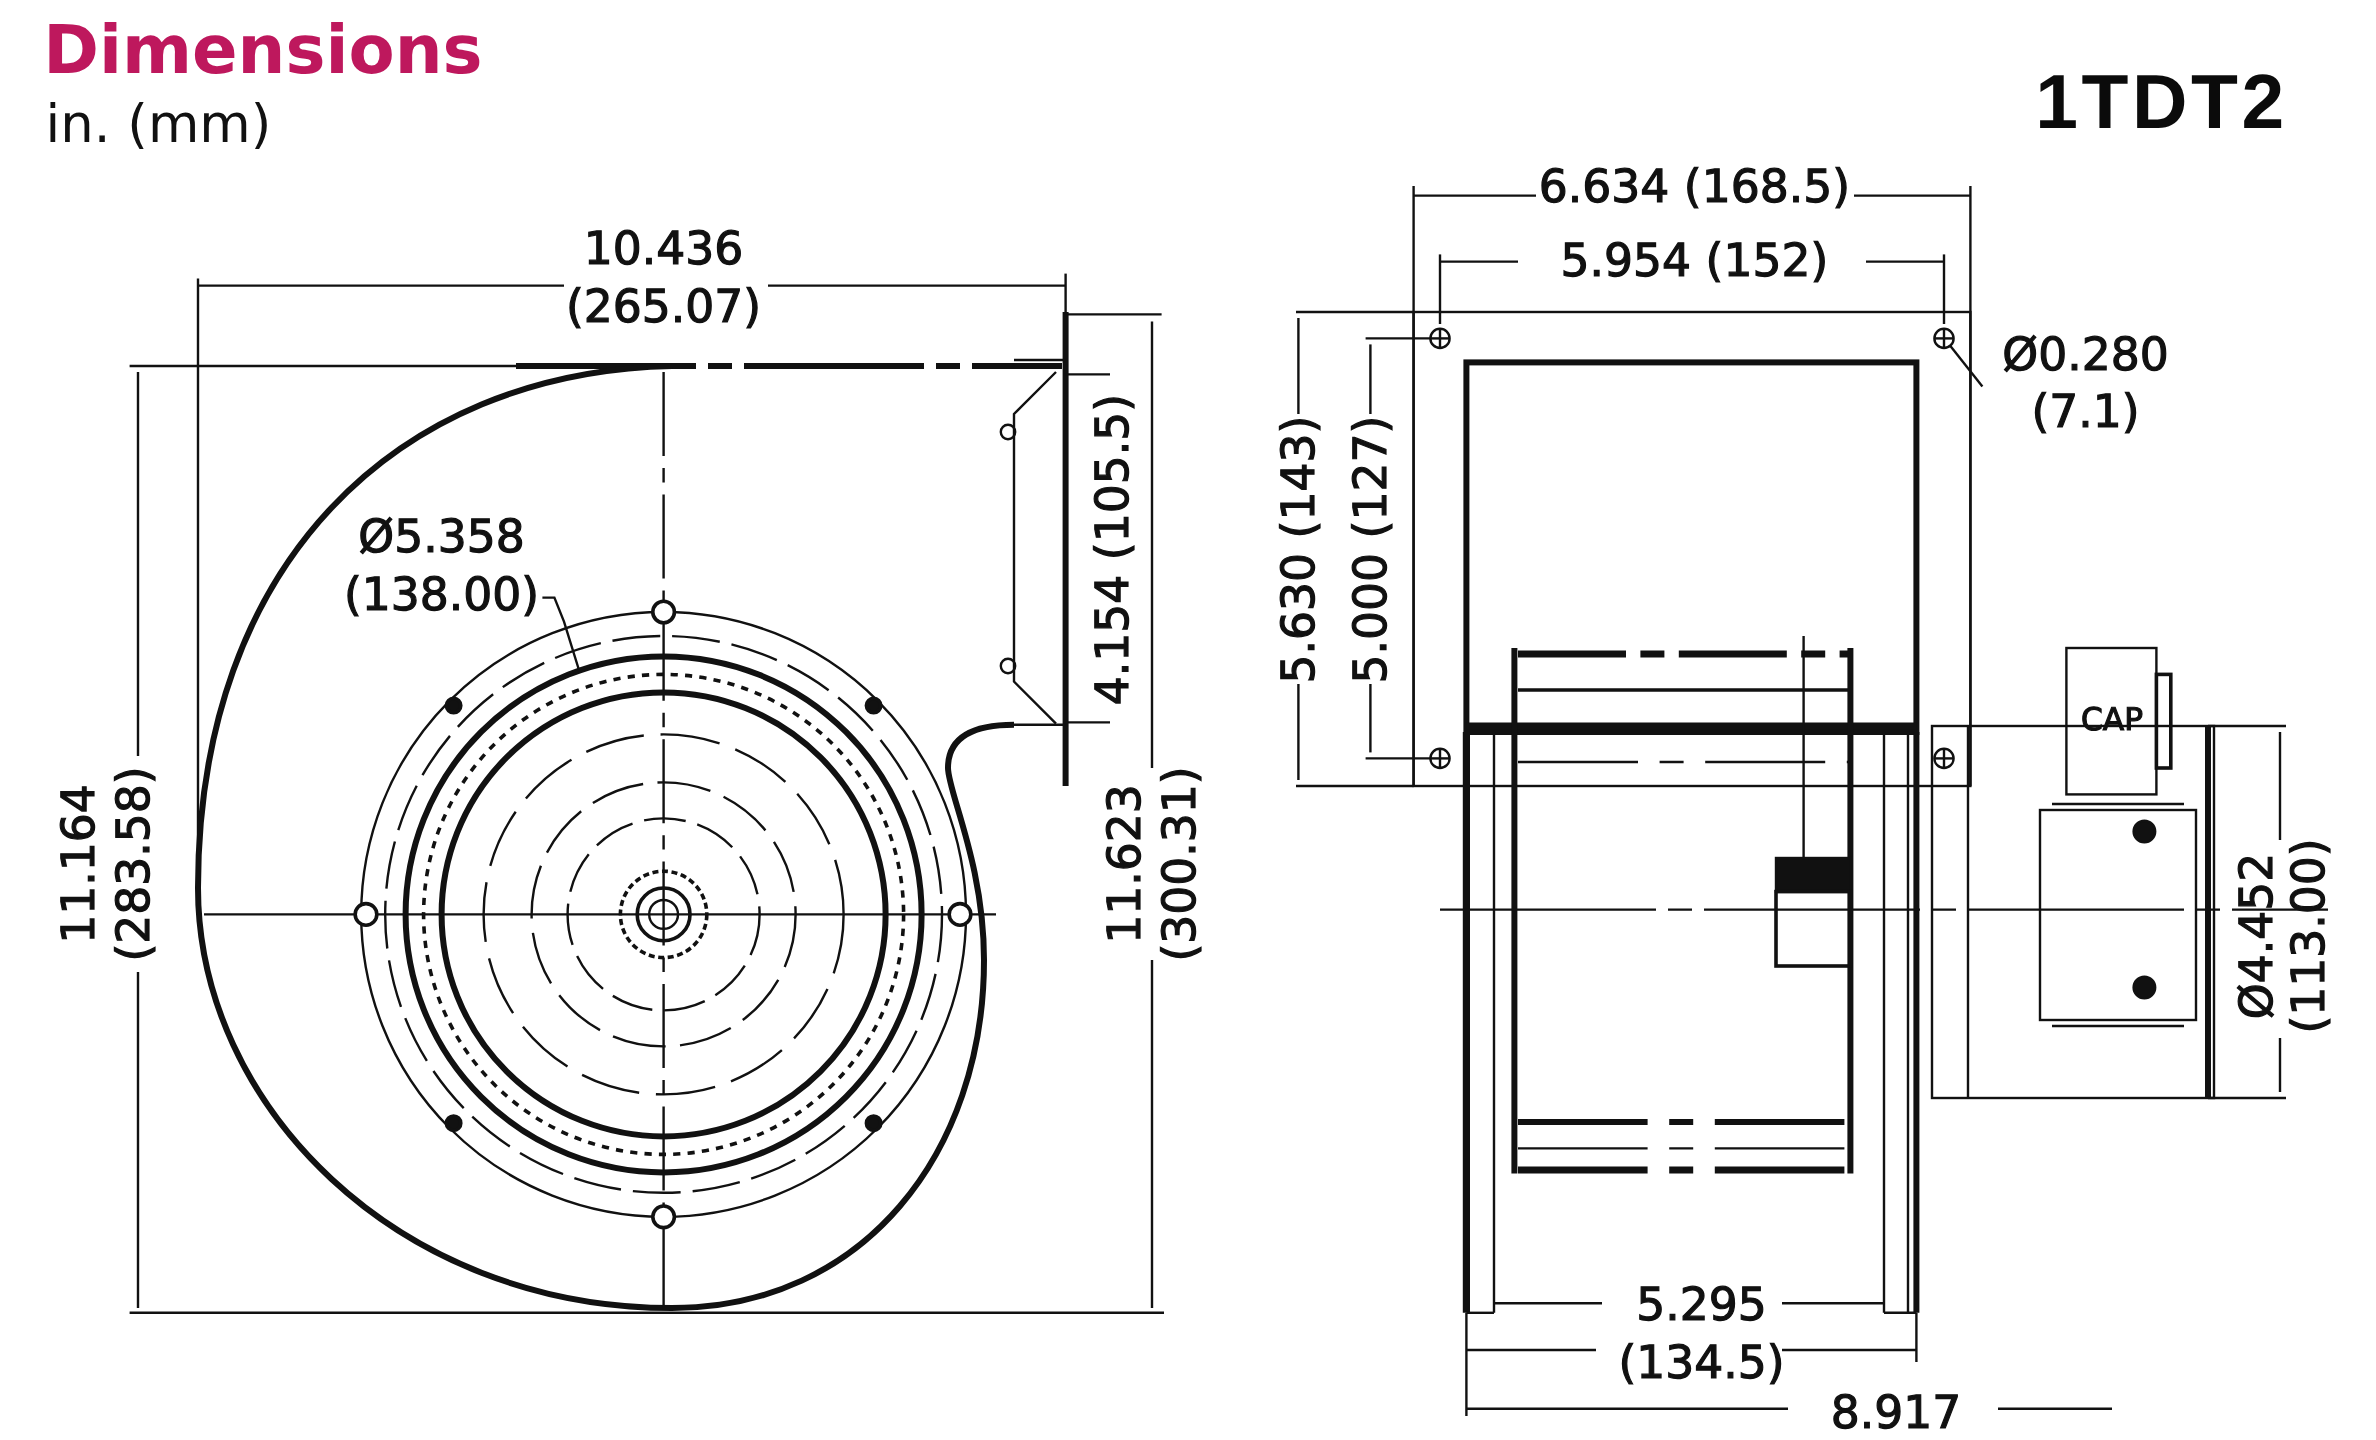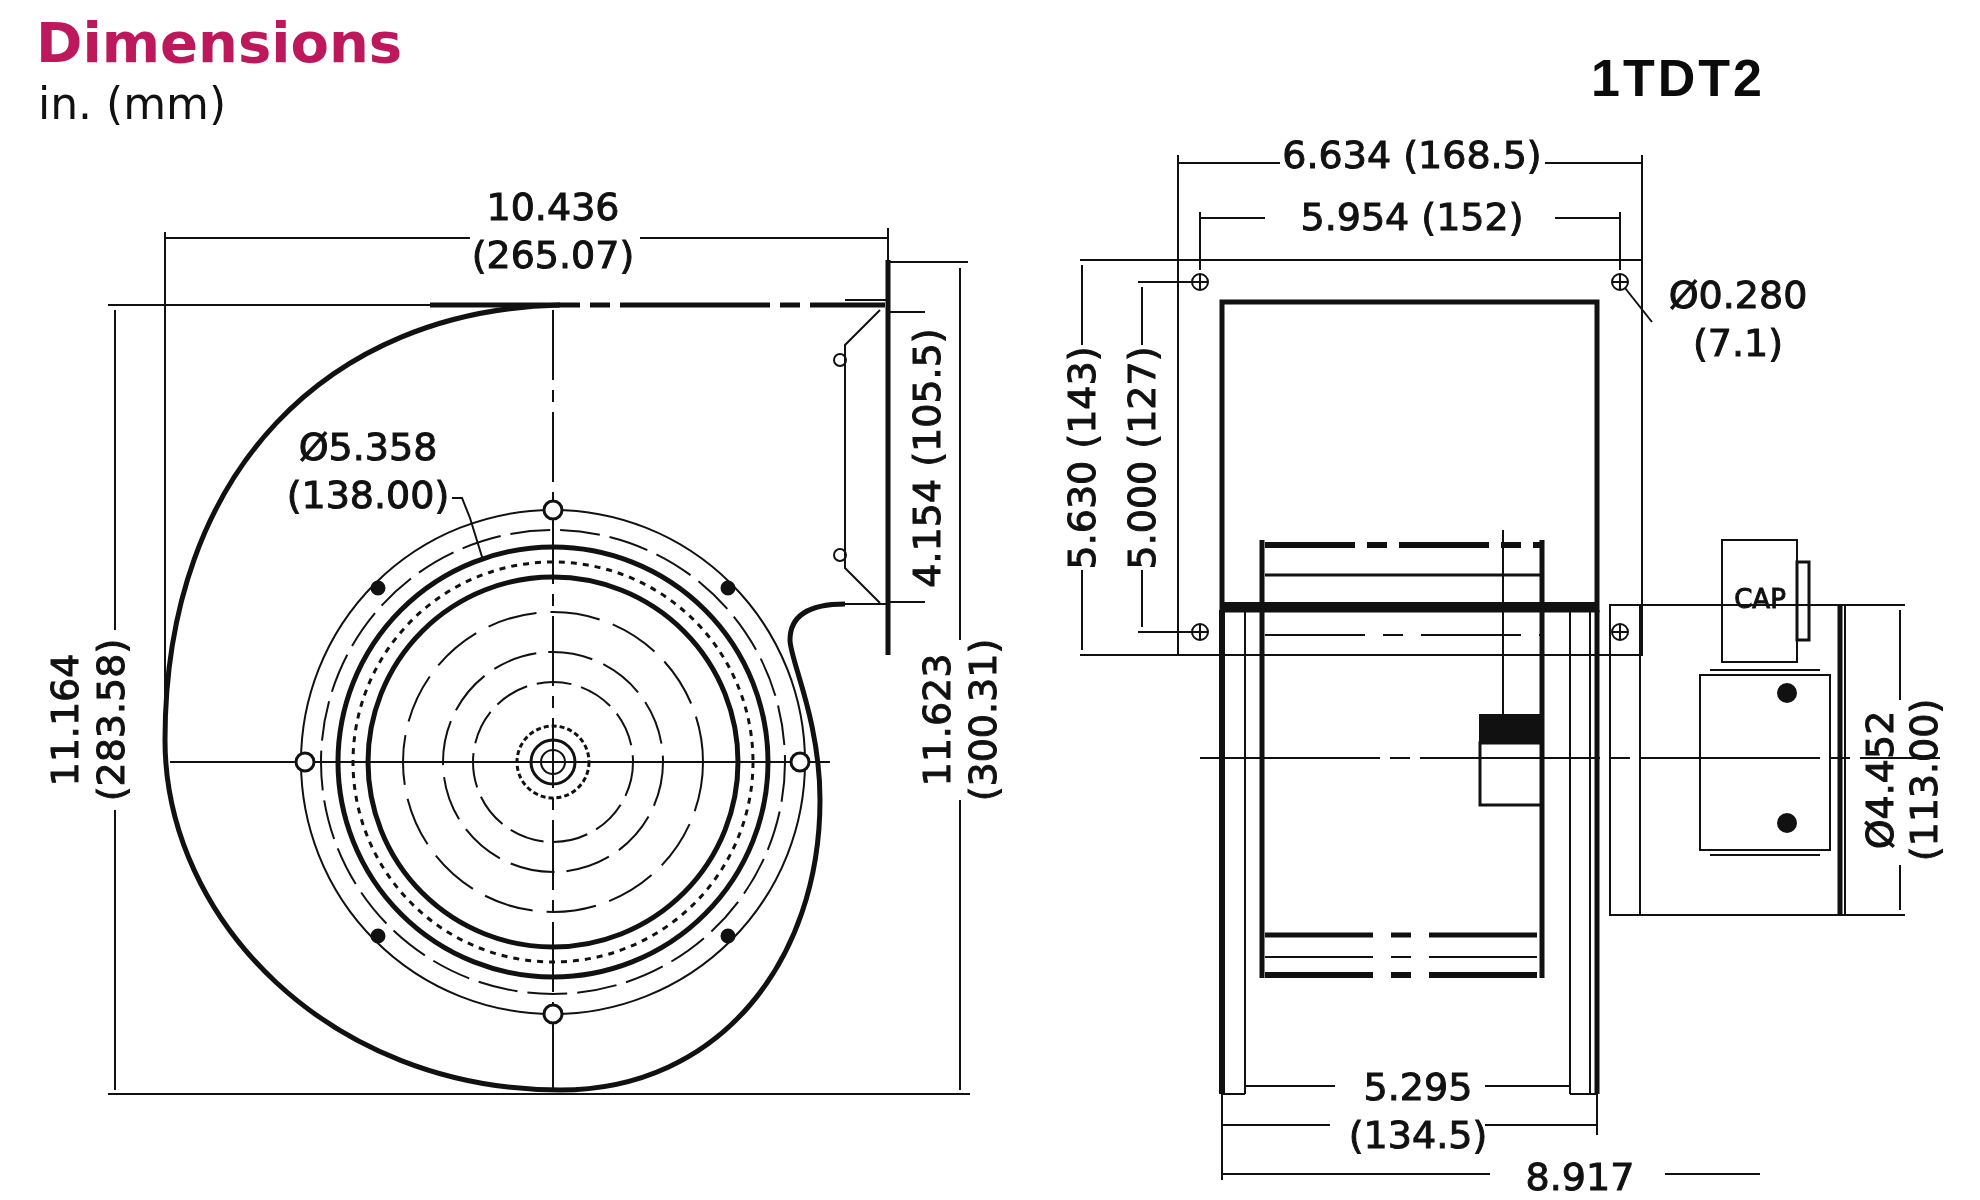--- a/index.html
+++ b/index.html
@@ -1,19 +1,19 @@
 <!DOCTYPE html>
 <html><head>
 <meta charset="utf-8">
 <style>
   html, body { margin: 0; padding: 0; background: #ffffff; }
   body { width: 1980px; height: 1200px; position: relative; overflow: hidden; font-family: "DejaVu Sans", sans-serif; color: #111; }
   .title { position: absolute; left: 36px; top: 10px; font-family: "DejaVu Sans", sans-serif; font-weight: bold; font-size: 56px; letter-spacing: 0px; color: #be185d; }
   .units { position: absolute; left: 38px; top: 78px; font-family: "DejaVu Sans", sans-serif; font-size: 44px; color: #111; }
-  .model { position: absolute; left: 1591px; top: 48px; font-family: "Liberation Sans", sans-serif; font-weight: bold; font-size: 52px; letter-spacing: 3px; color: #0b0b0b; }
+  .model { position: absolute; left: 1696px; top: 48px; font-family: "Liberation Sans", sans-serif; font-weight: bold; font-size: 64px; letter-spacing: 3px; color: #0b0b0b; }
   svg.drawing { position: absolute; left: 0; top: 0; }
   .dimtext { font-family: "DejaVu Sans", sans-serif; font-size: 38px; fill: #111; }
   .captext { font-family: "DejaVu Sans", sans-serif; font-size: 26px; fill: #111; }
 </style>
 </head>
 <body>
 
 <div class="title">Dimensions</div>
 <div class="units">in. (mm)</div>
 <div class="model">1TDT2</div>

